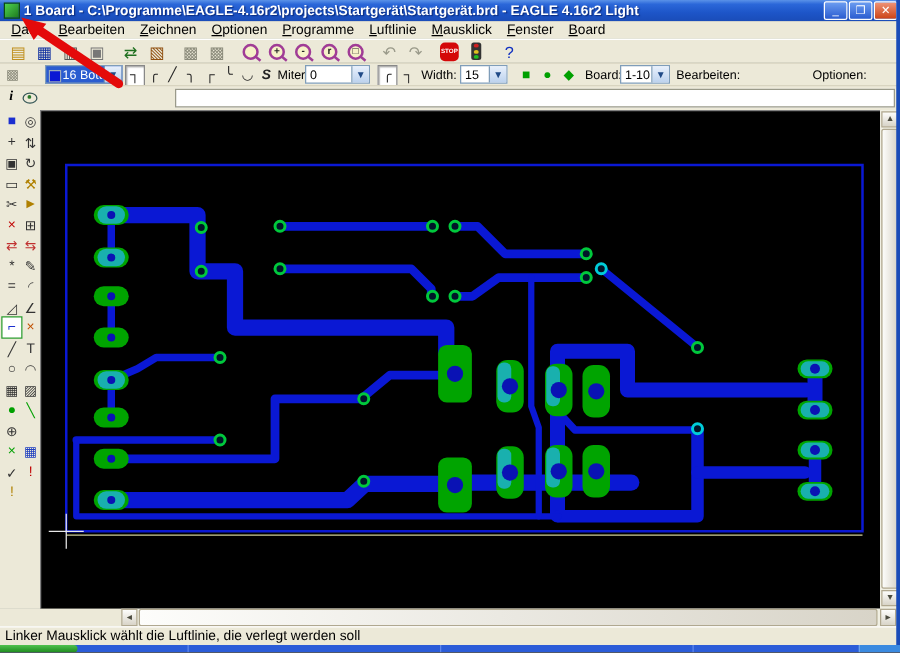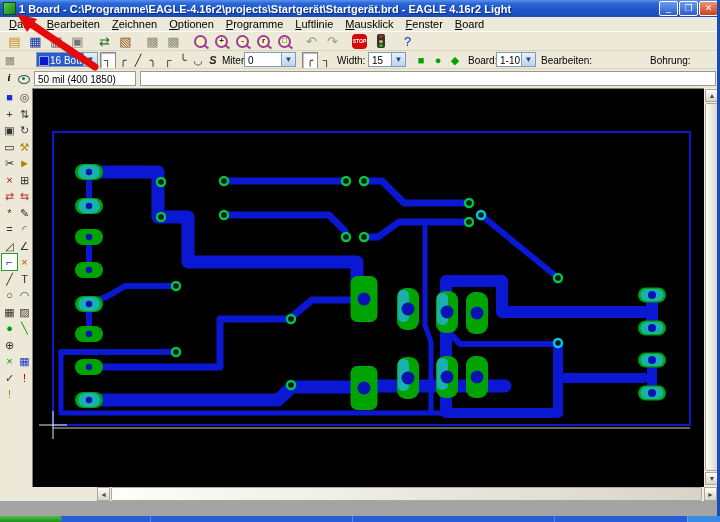--- a/index.html
+++ b/index.html
@@ -200,32 +200,31 @@
     <span class="plabel" style="left:468px;">Board:</span>
     <div class="combo" style="left:496px;width:40px;">
       <span class="val">1-10</span>
       <span class="arrow">▼</span>
     </div>
     <span class="plabel" style="left:541px;">Bearbeiten:</span>
     <div class="combo" style="left:605px;width:20px;margin-top:25px;">
       <span class="val">auto</span>
       <span class="arrow">▼</span>
     </div>
-    <span class="plabel" style="left:650px;">Bohrung:</span>
+    <span class="plabel" style="left:650px;">Optionen:</span>
     
   <div class="sbtn pressed" style="left: 100px;">┐</div><div class="sbtn" style="left: 115px;">╭</div><div class="sbtn" style="left: 130px;">╱</div><div class="sbtn" style="left: 145px;">╮</div><div class="sbtn" style="left: 160px;">┌</div><div class="sbtn" style="left: 175px;">╰</div><div class="sbtn" style="left: 190px;">◡</div><div class="sbtn" style="left: 205px; font-style: italic; font-weight: bold;">S</div><div class="sbtn pressed" style="left: 302px;">╭</div><div class="sbtn" style="left: 319px;">┐</div><div class="sbtn" style="left: 413px; color: rgb(0, 160, 0);">■</div><div class="sbtn" style="left: 430px; color: rgb(0, 160, 0);">●</div><div class="sbtn" style="left: 447px; color: rgb(0, 160, 0);">◆</div></div>
 
   <div id="coordbar" class="abs">
     <div class="cbtn" style="left:2px;font-family:'Liberation Serif',serif;font-style:italic;font-weight:bold;">i</div>
     <div class="cbtn" style="left:17px;">
       <span style="display:inline-block;width:10px;height:7px;border:1px solid #355;border-radius:50%;position:relative;top:3px;">
         <span style="position:absolute;left:3px;top:1px;width:3px;height:3px;border-radius:50%;background:#2a7a2a;"></span>
       </span>
     </div>
-    <div id="coordbox">50 mil (400 1850)</div>
     <input id="cmdinput" value="" style="">
   </div>
 
   <div id="main" class="abs">
     <div id="palette">
         <div class="pbtn" style="left: 1px; top: 0px;">
           <span style="color: rgb(27, 47, 208);">■</span>
         </div>
         <div class="pbtn" style="left: 16px; top: 0px;">
           <span style="color: rgb(51, 51, 51);">◎</span>
@@ -444,20 +443,23 @@
     </div>
 
   <div id="hscrollrow" class="abs">
     <div id="hscroll">
       <div class="scr-arrow" style="left:0;top:0;width:13px;height:14px;line-height:13px;">◄</div>
       <div class="scr-thumb" style="left:14px;top:0;width:591px;height:14px;"></div>
       <div class="scr-arrow" style="right:0;top:0;width:13px;height:14px;line-height:13px;">►</div>
     </div>
   </div>
 
+  <div id="statusbar" class="abs">
+    <span>Linker Mausklick wählt die Luftlinie, die verlegt werden soll</span>
+  </div>
 
   <div id="taskbar" class="abs">
     <div id="startbtn"></div>
     <div class="tseg" style="left:150px;"></div>
     <div class="tseg" style="left:352px;"></div>
     <div class="tseg" style="left:554px;"></div>
     <div id="tray"></div>
   </div>
 
   <div id="rightedge" class="abs"></div>

